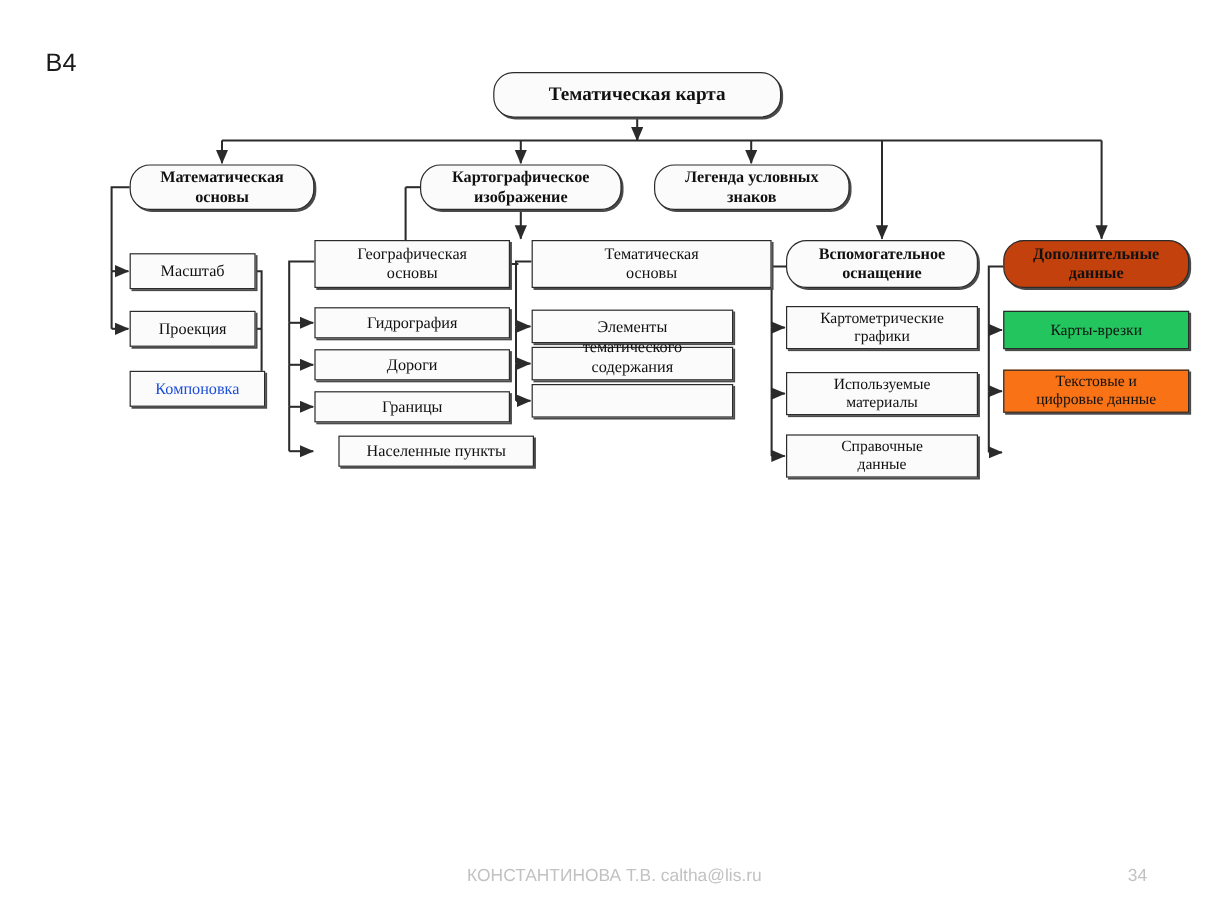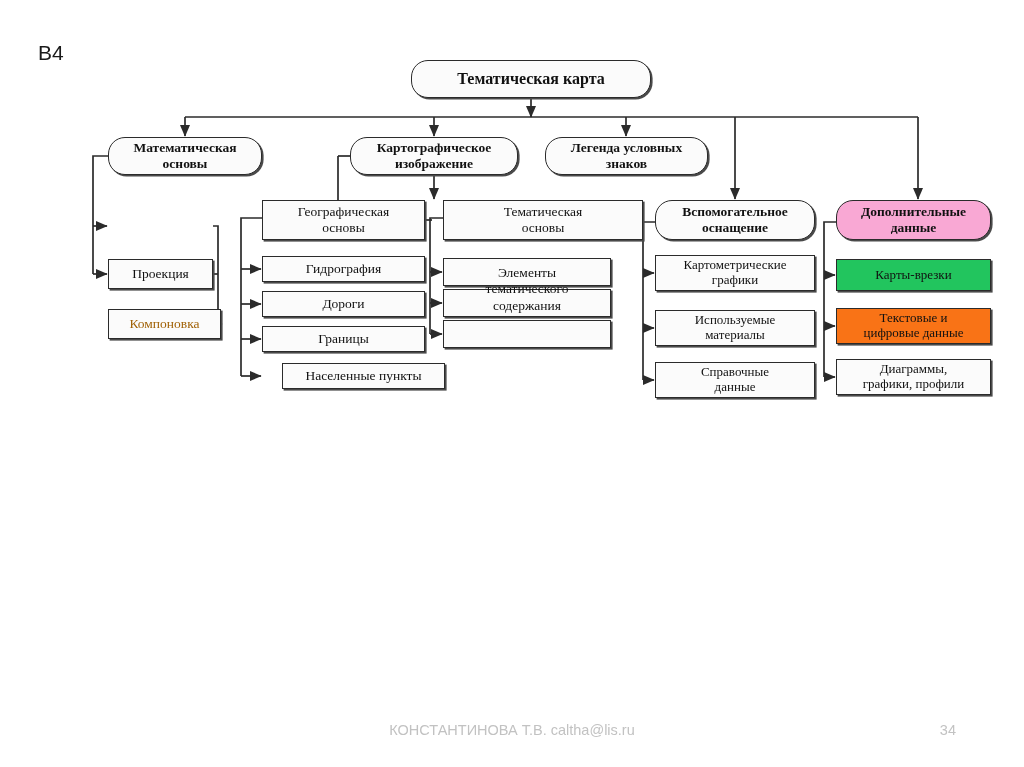--- a/index.html
+++ b/index.html
@@ -176,44 +176,44 @@
         <path d="M824,377 L835,377" marker-end="url(#arrow)"></path>
       </g>
     </svg>
 
     <div class="node bold" style="left: 411px; top: 60px; width: 240px; height: 38px; font-size: 16px; border-color: rgb(43, 43, 43); background: rgb(251, 251, 251); color: rgb(17, 17, 17); box-shadow: rgb(74, 74, 74) 1.6px 1.6px 0px 0px;">Тематическая карта</div>
 
     <div class="node bold" style="left: 108px; top: 137px; width: 154px; height: 38px; font-size: 13.5px; border-color: rgb(43, 43, 43); background: rgb(251, 251, 251); color: rgb(17, 17, 17); box-shadow: rgb(74, 74, 74) 1.6px 1.6px 0px 0px;">Математическая<br>основы</div>
     <div class="node bold" style="left: 350px; top: 137px; width: 168px; height: 38px; font-size: 13.5px; border-color: rgb(43, 43, 43); background: rgb(251, 251, 251); color: rgb(17, 17, 17); box-shadow: rgb(74, 74, 74) 1.6px 1.6px 0px 0px;">Картографическое<br>изображение</div>
     <div class="node bold" style="left: 545px; top: 137px; width: 163px; height: 38px; font-size: 13.5px; border-color: rgb(43, 43, 43); background: rgb(251, 251, 251); color: rgb(17, 17, 17); box-shadow: rgb(74, 74, 74) 1.6px 1.6px 0px 0px;">Легенда условных<br>знаков</div>
     <div class="node bold" style="left: 655px; top: 200px; width: 160px; height: 40px; font-size: 13.5px; border-color: rgb(43, 43, 43); background: rgb(251, 251, 251); color: rgb(17, 17, 17); box-shadow: rgb(74, 74, 74) 1.6px 1.6px 0px 0px;">Вспомогательное<br>оснащение</div>
-    <div class="node bold" style="left: 836px; top: 200px; width: 155px; height: 40px; font-size: 13.5px; border-color: rgb(43, 43, 43); background: #f9a8d4; color: rgb(17, 17, 17); box-shadow: rgb(74, 74, 74) 1.6px 1.6px 0px 0px;">Дополнительные<br>данные</div>
-
+    <div class="node bold" style="left: 836px; top: 200px; width: 155px; height: 40px; font-size: 13.5px; border-color: rgb(43, 43, 43); background: #c2410c; color: rgb(17, 17, 17); box-shadow: rgb(74, 74, 74) 1.6px 1.6px 0px 0px;">Дополнительные<br>данные</div>
+
+    <div class="node" style="left: 108px; top: 211px; width: 105px; height: 30px; font-size: 13.5px; border-color: rgb(43, 43, 43); background: rgb(251, 251, 251); color: rgb(17, 17, 17); box-shadow: rgb(74, 74, 74) 1.6px 1.6px 0px 0px;">Масштаб</div>
     <div class="node" style="left: 108px; top: 259px; width: 105px; height: 30px; font-size: 13.5px; border-color: rgb(43, 43, 43); background: rgb(251, 251, 251); color: rgb(17, 17, 17); box-shadow: rgb(74, 74, 74) 1.6px 1.6px 0px 0px;">Проекция</div>
-    <div class="node" style="left: 108px; top: 309px; width: 113px; height: 30px; font-size: 13.5px; border-color: rgb(43, 43, 43); background: rgb(251, 251, 251); color: #a16207; box-shadow: rgb(74, 74, 74) 1.6px 1.6px 0px 0px;">Компоновка</div>
+    <div class="node" style="left: 108px; top: 309px; width: 113px; height: 30px; font-size: 13.5px; border-color: rgb(43, 43, 43); background: rgb(251, 251, 251); color: #1d4ed8; box-shadow: rgb(74, 74, 74) 1.6px 1.6px 0px 0px;">Компоновка</div>
 
     <div class="node" style="left: 262px; top: 200px; width: 163px; height: 40px; font-size: 13.5px; border-color: rgb(43, 43, 43); background: rgb(251, 251, 251); color: rgb(17, 17, 17); box-shadow: rgb(74, 74, 74) 1.6px 1.6px 0px 0px;">Географическая<br>основы</div>
     <div class="node" style="left: 262px; top: 256px; width: 163px; height: 26px; font-size: 13.5px; border-color: rgb(43, 43, 43); background: rgb(251, 251, 251); color: rgb(17, 17, 17); box-shadow: rgb(74, 74, 74) 1.6px 1.6px 0px 0px;">Гидрография</div>
     <div class="node" style="left: 262px; top: 291px; width: 163px; height: 26px; font-size: 13.5px; border-color: rgb(43, 43, 43); background: rgb(251, 251, 251); color: rgb(17, 17, 17); box-shadow: rgb(74, 74, 74) 1.6px 1.6px 0px 0px;">Дороги</div>
     <div class="node" style="left: 262px; top: 326px; width: 163px; height: 26px; font-size: 13.5px; border-color: rgb(43, 43, 43); background: rgb(251, 251, 251); color: rgb(17, 17, 17); box-shadow: rgb(74, 74, 74) 1.6px 1.6px 0px 0px;">Границы</div>
     <div class="node" style="left: 262px; top: 363px; width: 163px; height: 26px; font-size: 13.5px; border-color: rgb(43, 43, 43); background: rgb(251, 251, 251); color: rgb(17, 17, 17); box-shadow: rgb(74, 74, 74) 1.6px 1.6px 0px 0px; margin-left: 20px;">Населенные пункты</div>
 
     <div class="node" style="left: 443px; top: 200px; width: 200px; height: 40px; font-size: 13.5px; border-color: rgb(43, 43, 43); background: rgb(251, 251, 251); color: rgb(17, 17, 17); box-shadow: rgb(74, 74, 74) 1.6px 1.6px 0px 0px;">Тематическая<br>основы</div>
     <div class="node empty" style="left: 443px; top: 258px; width: 168px; height: 28px; border-color: rgb(43, 43, 43); background: rgb(251, 251, 251); color: rgb(17, 17, 17); box-shadow: rgb(74, 74, 74) 1.6px 1.6px 0px 0px;"></div>
     <div class="node empty" style="left: 443px; top: 289px; width: 168px; height: 28px; border-color: rgb(43, 43, 43); background: rgb(251, 251, 251); color: rgb(17, 17, 17); box-shadow: rgb(74, 74, 74) 1.6px 1.6px 0px 0px;"></div>
     <div class="node empty" style="left: 443px; top: 320px; width: 168px; height: 28px; border-color: rgb(43, 43, 43); background: rgb(251, 251, 251); color: rgb(17, 17, 17); box-shadow: rgb(74, 74, 74) 1.6px 1.6px 0px 0px;"></div>
     <div class="floating-label" style="left: 459px; top: 265px; width: 136px; font-size: 13.5px; color: rgb(17, 17, 17);">Элементы<br>тематического<br>содержания</div>
 
     <div class="node" style="left: 655px; top: 255px; width: 160px; height: 36px; font-size: 13px; border-color: rgb(43, 43, 43); background: rgb(251, 251, 251); color: rgb(17, 17, 17); box-shadow: rgb(74, 74, 74) 1.6px 1.6px 0px 0px;">Картометрические<br>графики</div>
     <div class="node" style="left: 655px; top: 310px; width: 160px; height: 36px; font-size: 13px; border-color: rgb(43, 43, 43); background: rgb(251, 251, 251); color: rgb(17, 17, 17); box-shadow: rgb(74, 74, 74) 1.6px 1.6px 0px 0px;">Используемые<br>материалы</div>
     <div class="node" style="left: 655px; top: 362px; width: 160px; height: 36px; font-size: 13px; border-color: rgb(43, 43, 43); background: rgb(251, 251, 251); color: rgb(17, 17, 17); box-shadow: rgb(74, 74, 74) 1.6px 1.6px 0px 0px;">Справочные<br>данные</div>
 
     <div class="node" style="left: 836px; top: 259px; width: 155px; height: 32px; font-size: 13px; border-color: rgb(43, 43, 43); background: #22c55e; color: rgb(17, 17, 17); box-shadow: rgb(74, 74, 74) 1.6px 1.6px 0px 0px;">Карты-врезки</div>
     <div class="node" style="left: 836px; top: 308px; width: 155px; height: 36px; font-size: 13px; border-color: rgb(43, 43, 43); background: #f97316; color: rgb(17, 17, 17); box-shadow: rgb(74, 74, 74) 1.6px 1.6px 0px 0px;">Текстовые и<br>цифровые данные</div>
-    <div class="node" style="left: 836px; top: 359px; width: 155px; height: 36px; font-size: 13px; border-color: rgb(43, 43, 43); background: rgb(251, 251, 251); color: rgb(17, 17, 17); box-shadow: rgb(74, 74, 74) 1.6px 1.6px 0px 0px;">Диаграммы,<br>графики, профили</div>
 
   </div>
 
   <div id="footer">
     <div id="footer-credit" style="color: rgb(194, 194, 194);">КОНСТАНТИНОВА Т.В. caltha@lis.ru</div>
     <div id="footer-page" style="color: rgb(194, 194, 194);">34</div>
   </div>
 
 </div>
 

